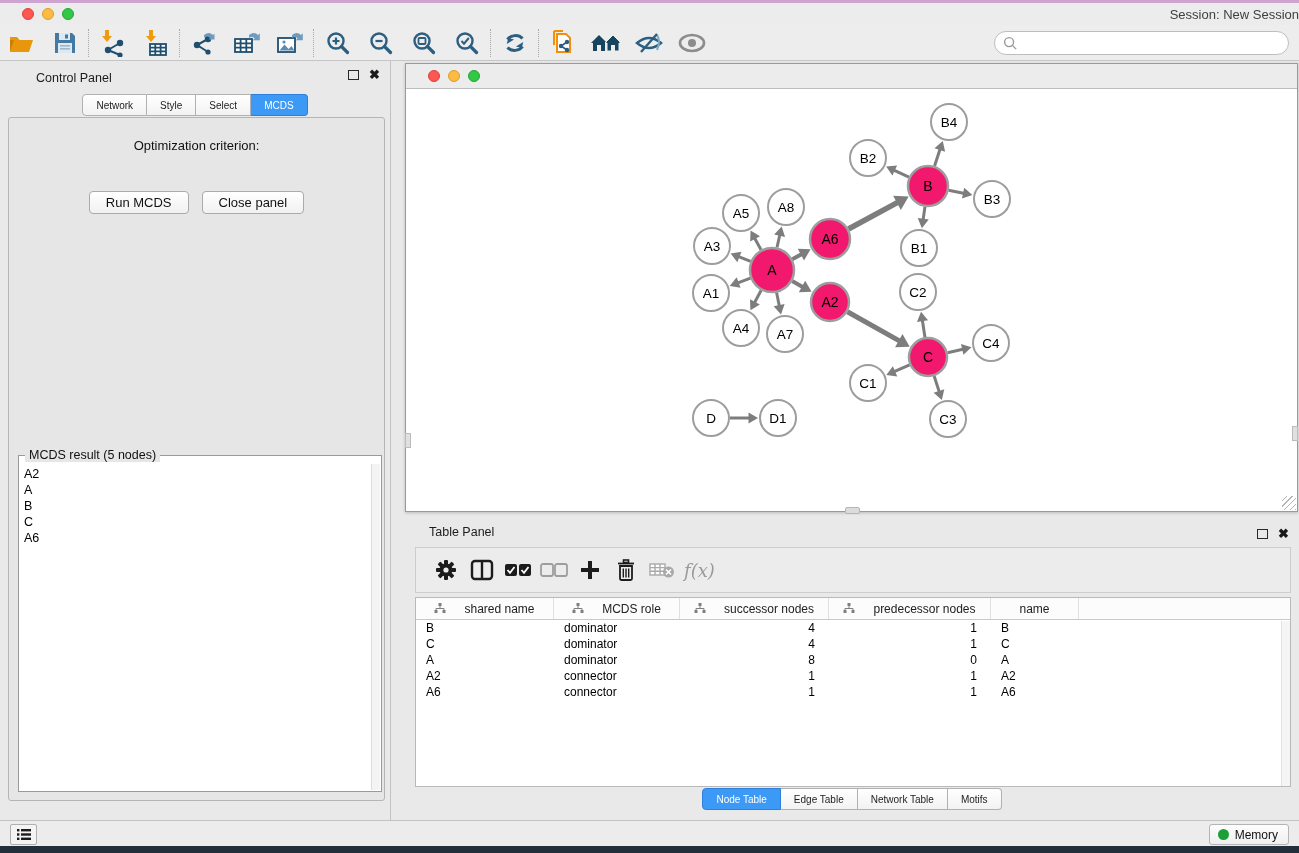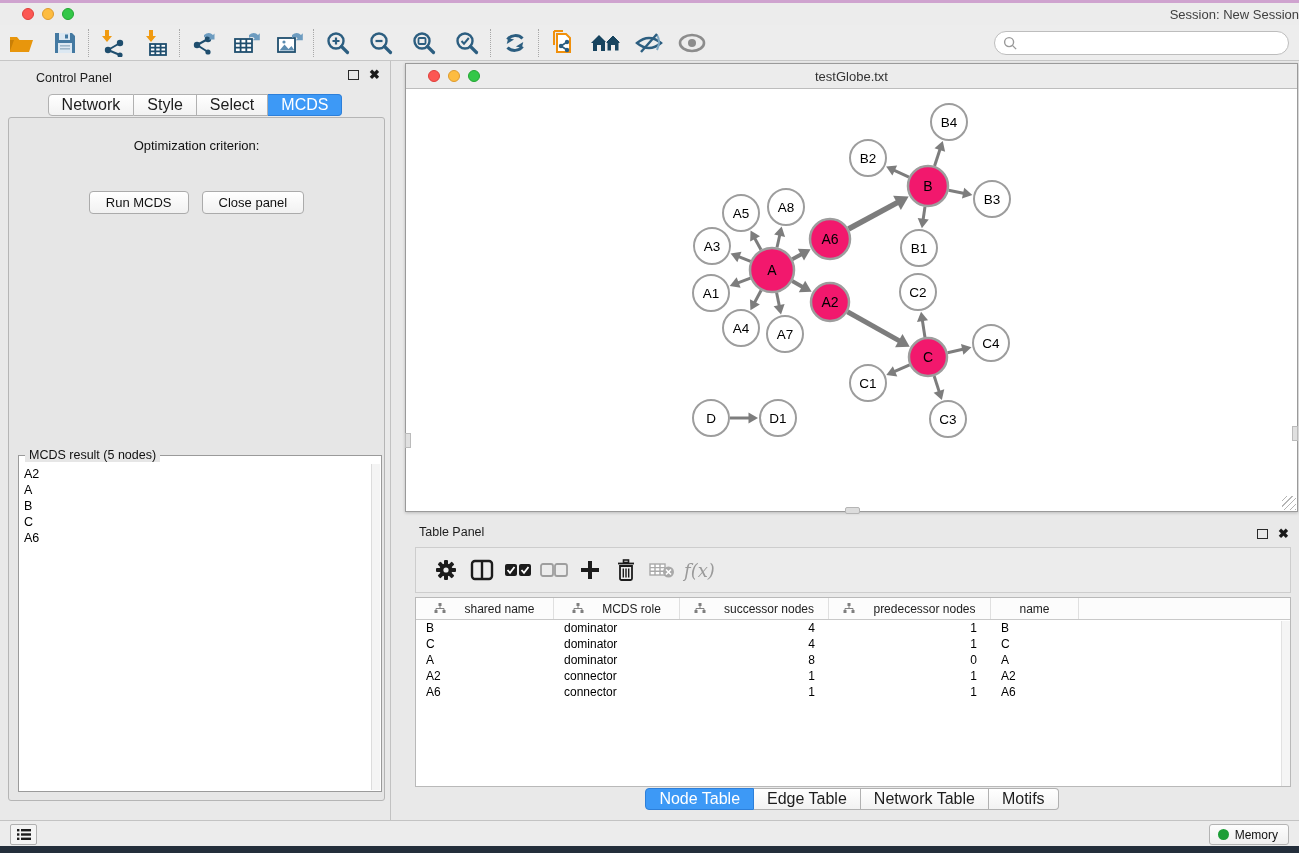--- a/index.html
+++ b/index.html
@@ -23,21 +23,21 @@
   .tb-sep { width:1px; height:28px; border-left:1px dotted #a8a8a8; margin:0 2px; }
   .search-wrap { position:absolute; right:10px; top:6px; width:295px; height:24px; background:#fff; border:1px solid #bdbdbd; border-radius:12px; display:flex; align-items:center; padding-left:8px; }
 
   
   .control-panel { position:absolute; left:0; top:61px; width:391px; height:759px; background:#e9e9e9; border-right:1px solid #c2c2c2; }
   .cp-header { position:absolute; left:12px; top:10px; font-size:12.5px; color:#1c1c1c;margin-left:24px; }
   .panel-winbtns { position:absolute; right:10px; top:9px; display:flex; gap:10px; align-items:center; }
   .float-icon { width:11px; height:10px; border:1.5px solid #2a2a2a; display:inline-block; }
   .close-icon { font-size:13px; font-weight:bold; color:#1a1a1a; line-height:10px; }
   .seg-row { position:absolute; left:0; top:33px; width:100%; display:flex; justify-content:center; }
-  .seg { padding:0 13px; height:22px; display:flex; align-items:center; background:linear-gradient(#ffffff,#f2f2f2); border:1px solid #b1b1b1; border-left:none; font-size:16px; color:#1d1d1d; cursor:default; }
+  .seg { padding:0 13px; height:22px; display:flex; align-items:center; background:linear-gradient(#ffffff,#f2f2f2); border:1px solid #b1b1b1; border-left:none; font-size:10px; color:#1d1d1d; cursor:default; }
   .seg:first-child { border-left:1px solid #b1b1b1; border-radius:4px 0 0 4px; }
   .seg:last-child { border-radius:0 4px 4px 0; }
   .seg.active { background:#3d99f6; border-color:#2d7fd9; color:#fff; }
   .cp-box { position:absolute; left:8px; top:56px; width:377px; height:684px; background:#e6e6e6; border:1px solid #b5b5b5; border-radius:3px; }
   .opt-label { position:absolute; top:20px; width:100%; text-align:center; font-size:13px; color:#111; }
   .dropdown { position:absolute; top:40px; left:35px; width:312px; height:24px; background:#fff; border:1px solid #b3b3b3; border-radius:4px; display:flex; align-items:center; }
   .dropdown .val { flex:1; font-size:13px; color:#111; padding-left:9px; white-space:nowrap; overflow:hidden; }
   .stepper { width:18px; height:22px; margin:0 1px 0 4px; border-radius:4px; background:linear-gradient(#6cb3fb,#2e86ef); display:flex; flex-direction:column; align-items:center; justify-content:center; gap:1px; }
   .chev-up { width:0; height:0; border-left:4px solid transparent; border-right:4px solid transparent; border-bottom:5px solid #fff; }
   .chev-down { width:0; height:0; border-left:4px solid transparent; border-right:4px solid transparent; border-top:5px solid #fff; }
@@ -55,21 +55,21 @@
   .net-title { position:absolute; left:0; right:0; text-align:center; font-size:13px; color:#333; }
   .net-canvas { position:absolute; left:0; top:25px; right:0; bottom:0; background:#fff; }
   .resize-grip { position:absolute; right:1px; bottom:1px; width:14px; height:14px;
     background:repeating-linear-gradient(135deg, transparent 0 3px, #b5b5b5 3px 4px); }
   .grip-left { position:absolute; left:-1px; top:369px; width:6px; height:15px; background:#e0e0e0; border:1px solid #bbb; }
   .grip-right { position:absolute; right:-1px; top:362px; width:6px; height:15px; background:#e0e0e0; border:1px solid #bbb; }
   .grip-bottom { position:absolute; left:439px; bottom:-3px; width:15px; height:7px; background:#dcdcdc; border:1px solid #b5b5b5; border-radius:2px; }
 
   
   .table-panel { position:absolute; left:405px; top:520px; width:894px; height:293px; background:#e9e9e9; }
-  .tp-title { position:absolute; left:14px; top:5px; font-size:12.5px; color:#1c1c1c; }
+  .tp-title { position:absolute; left:24px; top:5px; font-size:12.5px; color:#1c1c1c; }
   .tp-toolbar { position:absolute; left:10px; top:27px; width:876px; height:46px; background:#ececec; border:1px solid #cdcdcd; display:flex; align-items:center; padding-left:12px; }
   .tp-btn { width:36px; height:36px; display:flex; align-items:center; justify-content:center; }
   .fx-label { font-family:"DejaVu Serif", serif; font-style:italic; font-size:18px; color:#9a9a9a; margin-left:4px; }
   .data-table { position:absolute; left:10px; top:77px; width:876px; height:190px; background:#fff; border:1px solid #b9b9b9; overflow:hidden; }
   .tbl-header { display:flex; height:22px; border-bottom:1px solid #c9c9c9; background:#fcfcfc; }
   .th { display:flex; align-items:center; justify-content:center; gap:18px; font-size:12px; color:#222; border-right:1px solid #e0e0e0; }
   .tbl-row { display:flex; height:16px; }
   .td { font-size:12px; color:#000; display:flex; align-items:center; }
   .td.left { padding-left:10px; }
   .td.num { justify-content:flex-end; padding-right:14px; }
@@ -269,21 +269,20 @@
   </div>
 </div>
 
 <div class="net-window">
   <div class="net-titlebar">
     <div class="lights">
       <span class="light red"></span>
       <span class="light yellow"></span>
       <span class="light green"></span>
     </div>
-    <div class="net-title">testGlobe.txt</div>
   </div>
   <div class="net-canvas">
     <svg id="graph-svg" width="891" height="422">
         <line x1="355.01124522107034" y1="160.7948702451939" x2="347.7326223851511" y2="147.4115959985036" stroke="#7d7d7d" stroke-width="3"></line>
         <polygon points="344.5554389381997,141.56967804765748 354.01378228718863,147.23975221759886 344.17476258050044,152.5907980229907" fill="#7d7d7d"></polygon>
         <line x1="370.9894005298291" y1="158.5476976157691" x2="374.2188032991328" y2="144.01538515390234" stroke="#7d7d7d" stroke-width="3"></line>
         <polygon points="375.66139084362686,137.52374120367907 379.0671990313798,148.0123288392111 368.1339039573195,145.58270771164214" fill="#7d7d7d"></polygon>
         <line x1="344.645036109639" y1="172.4580144438556" x2="330.7439038120921" y2="166.89756152483685" stroke="#7d7d7d" stroke-width="3"></line>
         <polygon points="324.5695338177052,164.42781352708207 335.4698501686981,162.7565554834886 331.31027459353214,173.15549442140352" fill="#7d7d7d"></polygon>
         <line x1="344.4789624129428" y1="189.11448958200518" x2="329.93633268239455" y2="194.5977762017201" stroke="#7d7d7d" stroke-width="3"></line>

